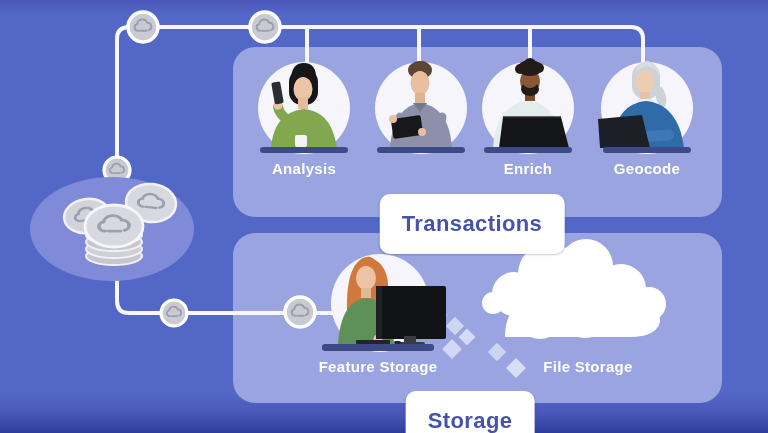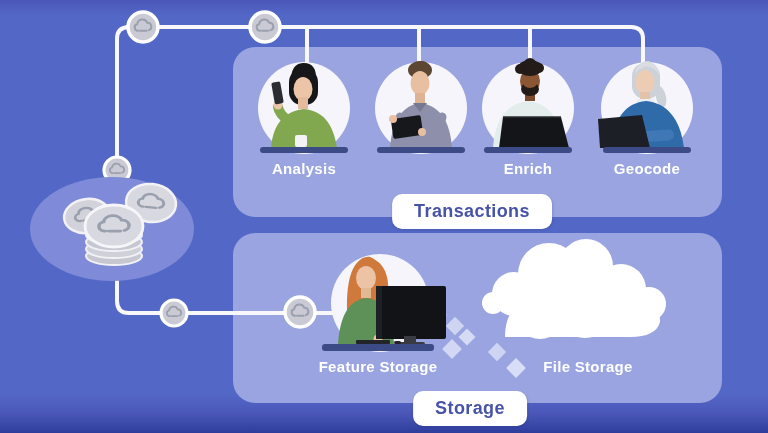--- a/index.html
+++ b/index.html
@@ -15,21 +15,21 @@
   .person-circle{position:absolute;border-radius:50%;background:#f5f5fb;z-index:3;}
   .t-circle{width:92px;height:92px;top:62px;}
   .person-svg{position:absolute;z-index:4;}
   .desk{position:absolute;height:6px;border-radius:3px;background:#3c4a85;top:147px;z-index:5;}
   .node-label{
     position:absolute;transform:translateX(-50%);color:#ffffff;
     font-weight:700;font-size:15px;letter-spacing:.3px;white-space:nowrap;z-index:6;
   }
   .pill{
     position:absolute;transform:translateX(-50%);background:#ffffff;color:#4753a8;
-    font-weight:700;font-size:18px;letter-spacing:.4px;padding:7px 22px;border-radius:10px;
+    font-weight:700;font-size:22px;letter-spacing:.4px;padding:17px 22px;border-radius:10px;
     z-index:7;white-space:nowrap;box-shadow:0 1px 2px rgba(40,50,120,.25);
   }
 </style>
 </head>
 <body>
 
 <div class="stage">
 
   <div class="panel" id="transactions-panel"></div>
   <div class="panel" id="storage-panel"></div>

